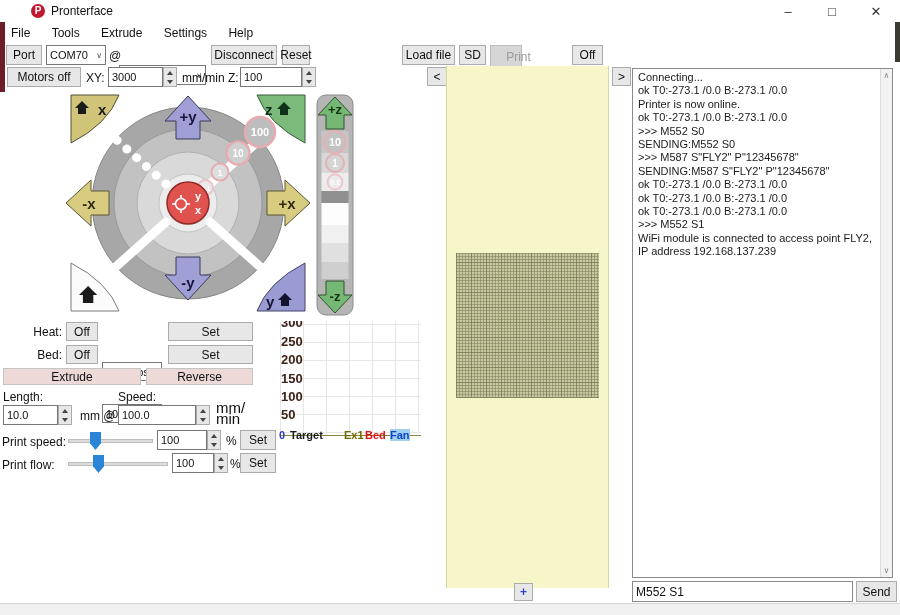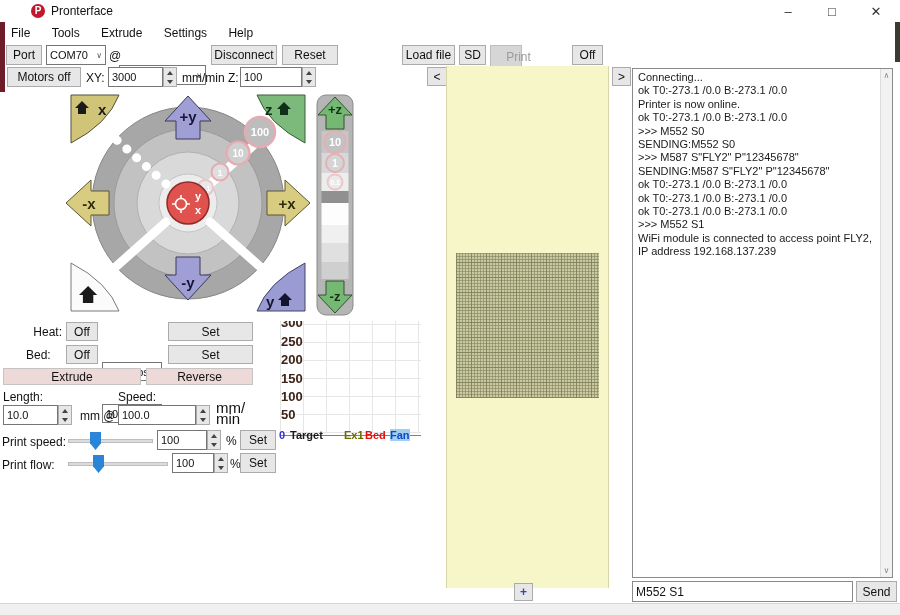--- a/index.html
+++ b/index.html
@@ -83,21 +83,21 @@
   <div class="abs sel" style="left:46px;top:45px;width:60px;height:20px;">
     <span>COM70</span>
     <span class="chev">∨</span>
   </div>
   <div class="abs lbl" style="left:109px;top:49px;">@</div>
   <div class="abs sel" style="left:119px;top:45px;width:87px;height:20px;">
     <span>115200</span>
     <span class="chev">∨</span>
   </div>
   <div class="abs btn" style="left:211px;top:45px;width:66px;height:20px;">Disconnect</div>
-  <div class="abs btn" style="left:282px;top:45px;width:56px;height:20px;">Reset</div>
+  <div class="abs btn" style="left:282px;top:45px;width:28px;height:20px;">Reset</div>
   <div class="abs btn" style="left:402px;top:45px;width:53px;height:20px;">Load file</div>
   <div class="abs btn" style="left:459px;top:45px;width:27px;height:20px;">SD</div>
   <div class="abs btn dis" style="left:490px;top:45px;width:32px;height:24px;padding-left:25px;">Print</div>
   <div class="abs btn dis" style="left:526px;top:45px;width:28px;height:20px;margin-top:44px;">Pause</div>
   <div class="abs btn" style="left:572px;top:45px;width:31px;height:20px;">Off</div>
 
   <div class="abs btn" style="left:7px;top:67px;width:74px;height:20px;">Motors off</div>
   <div class="abs lbl" style="left:86px;top:71px;">XY:</div>
   <input class="abs inp" style="left: 108px; top: 67px; width: 55px; height: 20px;" value="3000">
   <div class="abs spin" style="left:163px;top:67px;width:14px;height:20px;">
@@ -226,21 +226,21 @@
   </svg>
 
   <div class="abs lbl" style="left:26px;top:325px;width:36px;text-align:right;">Heat:</div>
   <div class="abs btn" style="left:66px;top:322px;width:32px;height:19px;">Off</div>
   <div class="abs sel" style="left:102px;top:322px;width:60px;height:19px;">
     <span>230 (abs)</span>
     <span class="chev">∨</span>
   </div>
   <div class="abs btn" style="left:168px;top:322px;width:85px;height:19px;">Set</div>
 
-  <div class="abs lbl" style="left:26px;top:348px;width:36px;">Bed:</div>
+  <div class="abs lbl" style="left:26px;top:348px;width:36px;text-align:right;">Bed:</div>
   <div class="abs btn" style="left:66px;top:345px;width:32px;height:19px;">Off</div>
   <div class="abs sel" style="left:102px;top:345px;width:60px;height:19px;">
     <span>100.0 (us</span>
     <span class="chev">∨</span>
   </div>
   <div class="abs btn" style="left:168px;top:345px;width:85px;height:19px;">Set</div>
 
   <div class="abs btn pink" style="left:3px;top:368px;width:138px;height:17px;">Extrude</div>
   <div class="abs btn pink" style="left:146px;top:368px;width:107px;height:17px;">Reverse</div>
 

